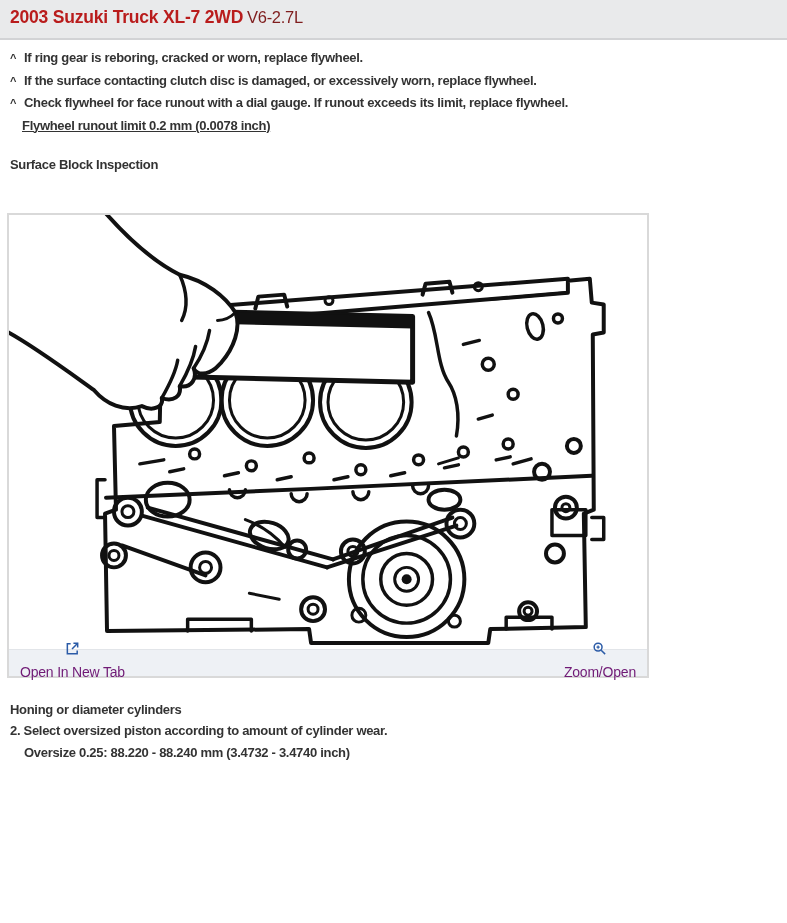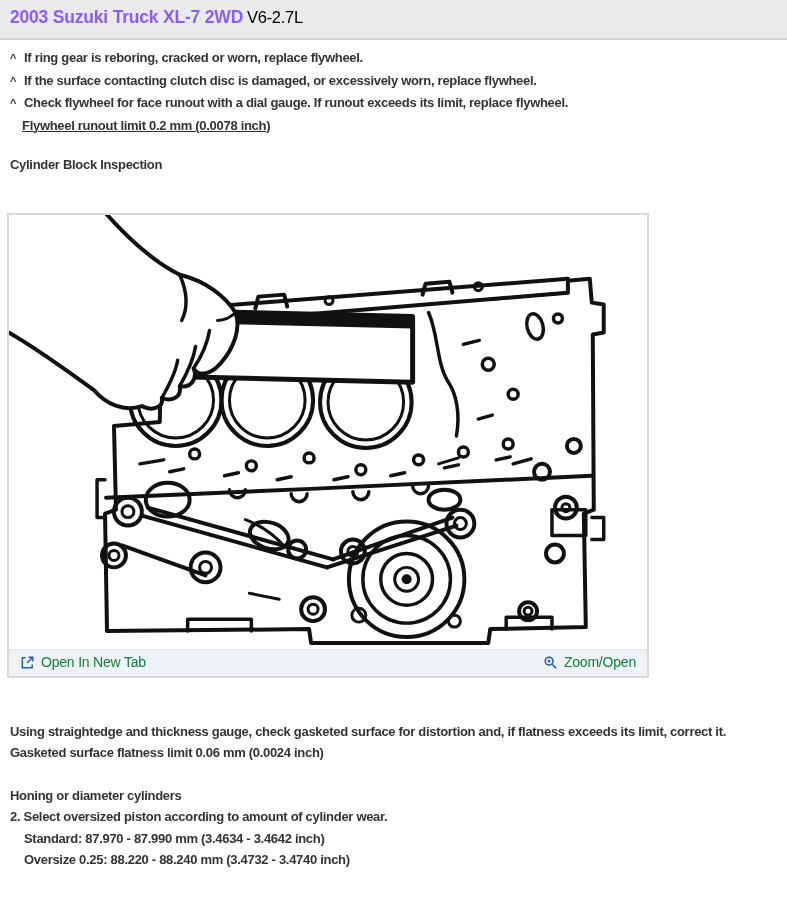--- a/index.html
+++ b/index.html
@@ -6,42 +6,42 @@
   body{
     width:787px;height:923px;overflow:hidden;background:#ffffff;
     font-family:"Liberation Sans","DejaVu Sans",sans-serif;
     font-weight:bold;color:#333333;letter-spacing:-0.3px;
   }
   
   .page-header{
     background:#e9eaeb;border-bottom:2px solid #d2d3d5;
     padding:7px 10px 9px 10px;height:22px;
   }
-  .page-header .title{font-size:17.5px;color:#8b5cf6;letter-spacing:-0.2px;}
-  .page-header .engine{font-size:16.5px;font-weight:normal;color:#000000;margin-left:4px;}
+  .page-header .title{font-size:17.5px;color:#b91c1c;letter-spacing:-0.2px;}
+  .page-header .engine{font-size:16.5px;font-weight:normal;color:#7f1d1d;margin-left:4px;}
   
   .content{padding:7px 10px 0 10px;font-size:13px;line-height:21.5px;}
   .note-row{display:flex;}
   .note-marker{width:14px;flex:0 0 14px;font-size:11px;padding-top:1px;}
   .indent-1{padding-left:12px;text-decoration:underline;}
   .indent-2{padding-left:14px;}
   .section-head{margin-top:18px;}
   .section-sub{padding-left:3px;}
   
   .figure-box{
     margin:37px 0 0 -3px;width:638px;border:2px solid #d9d9d9;background:#fff;
   }
   .figure-canvas{width:638px;height:434px;display:block;}
   .figure-bar{
     height:26px;background:#eef1f5;border-top:1px solid #e2e5e9;
     display:flex;justify-content:space-between;align-items:center;padding:0 11px;
   }
   .figure-bar a{
-    color:#15803d;text-decoration:none;font-weight:normal;font-size:14px;
-    display:flex;align-items:center;gap:6px;letter-spacing:-0.2px;cursor:pointer;
+    color:#701a75;text-decoration:none;font-weight:normal;font-size:14px;
+    display:flex;align-items:center;gap:6px;letter-spacing:-0.2px;cursor:pointer;flex-direction:column;
   }
   .figure-bar svg{display:block;}
   
   .para-block{margin-top:43px;}
   .honing-block{margin-top:21px;}
   svg.lineart *{vector-effect:none;}
 </style>
 </head>
 <body>
 
@@ -58,21 +58,21 @@
   <div class="note-row">
     <span class="note-marker">^</span>
     <span>If the surface contacting clutch disc is damaged, or excessively worn, replace flywheel.</span>
   </div>
   <div class="note-row">
     <span class="note-marker">^</span>
     <span>Check flywheel for face runout with a dial gauge. If runout exceeds its limit, replace flywheel.</span>
   </div>
   <div class="indent-1">Flywheel runout limit 0.2 mm (0.0078 inch)</div>
 
-  <div class="section-head">Cylinder Block Inspection</div>
+  <div class="section-head">Surface Block Inspection</div>
 
   <div class="figure-box">
     <svg class="figure-canvas lineart" viewBox="0 0 638 436" fill="none" stroke="#111" stroke-width="4" stroke-linecap="round" stroke-linejoin="round">
 
       <g>
         <path d="M152,112 L560,78 L560,66 L582,64 L584,88 L596,90 L596,118 L585,120 L586,296 L576,300 L578,414 L482,416 L480,430 L302,430 L300,416 L97,418 L95,300 L106,296 L104,212 L150,208 Z"></path>
         <path d="M150,96 L560,64"></path>
         <path d="M246,94 l3,-12 l26,-2 l3,12"></path>
         <path d="M414,80 l3,-11 l24,-2 l3,11"></path>
         <circle cx="320" cy="86" r="4" stroke-width="3"></circle>
@@ -211,25 +211,20 @@
         <svg width="15" height="15" viewBox="0 0 16 16" stroke="#2b5ba7" stroke-width="1.6" fill="none">
           <circle cx="6.5" cy="6.5" r="4.2"></circle>
           <path d="M9.8,9.8 L14,14"></path>
           <path d="M6.5,4.8 V8.2 M4.8,6.5 H8.2" stroke-width="1.3"></path>
         </svg>
         <span>Zoom/Open</span>
       </a>
     </div>
   </div>
 
-  <div class="para-block">
-    <div>Using straightedge and thickness gauge, check gasketed surface for distortion and, if flatness exceeds its limit, correct it.</div>
-    <div>Gasketed surface flatness limit 0.06 mm (0.0024 inch)</div>
-  </div>
 
   <div class="honing-block">
     <div>Honing or diameter cylinders</div>
     <div>2. Select oversized piston according to amount of cylinder wear.</div>
-    <div class="indent-2">Standard: 87.970 - 87.990 mm (3.4634 - 3.4642 inch)</div>
     <div class="indent-2">Oversize 0.25: 88.220 - 88.240 mm (3.4732 - 3.4740 inch)</div>
   </div>
 
 </div>
 
 </body></html>

